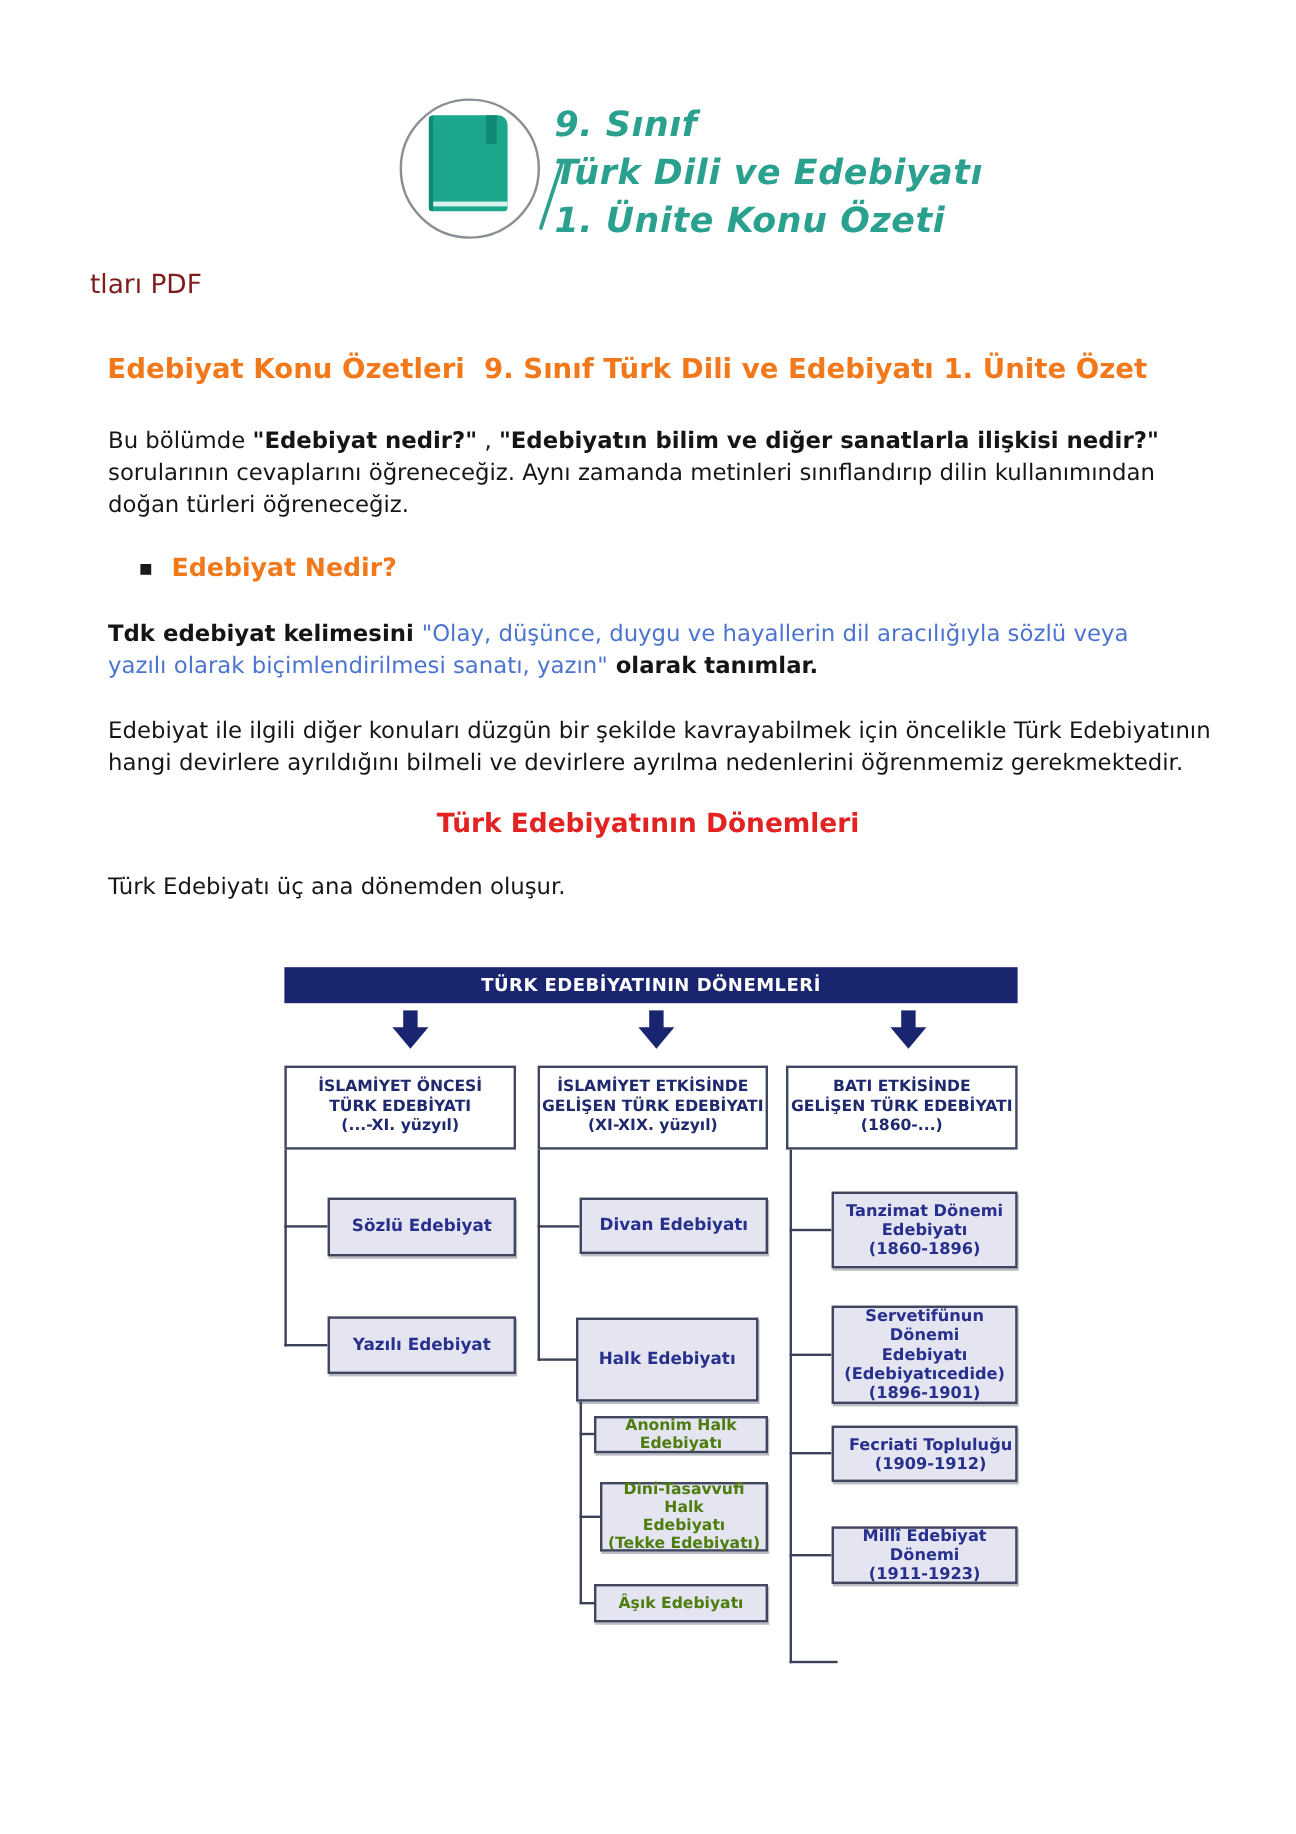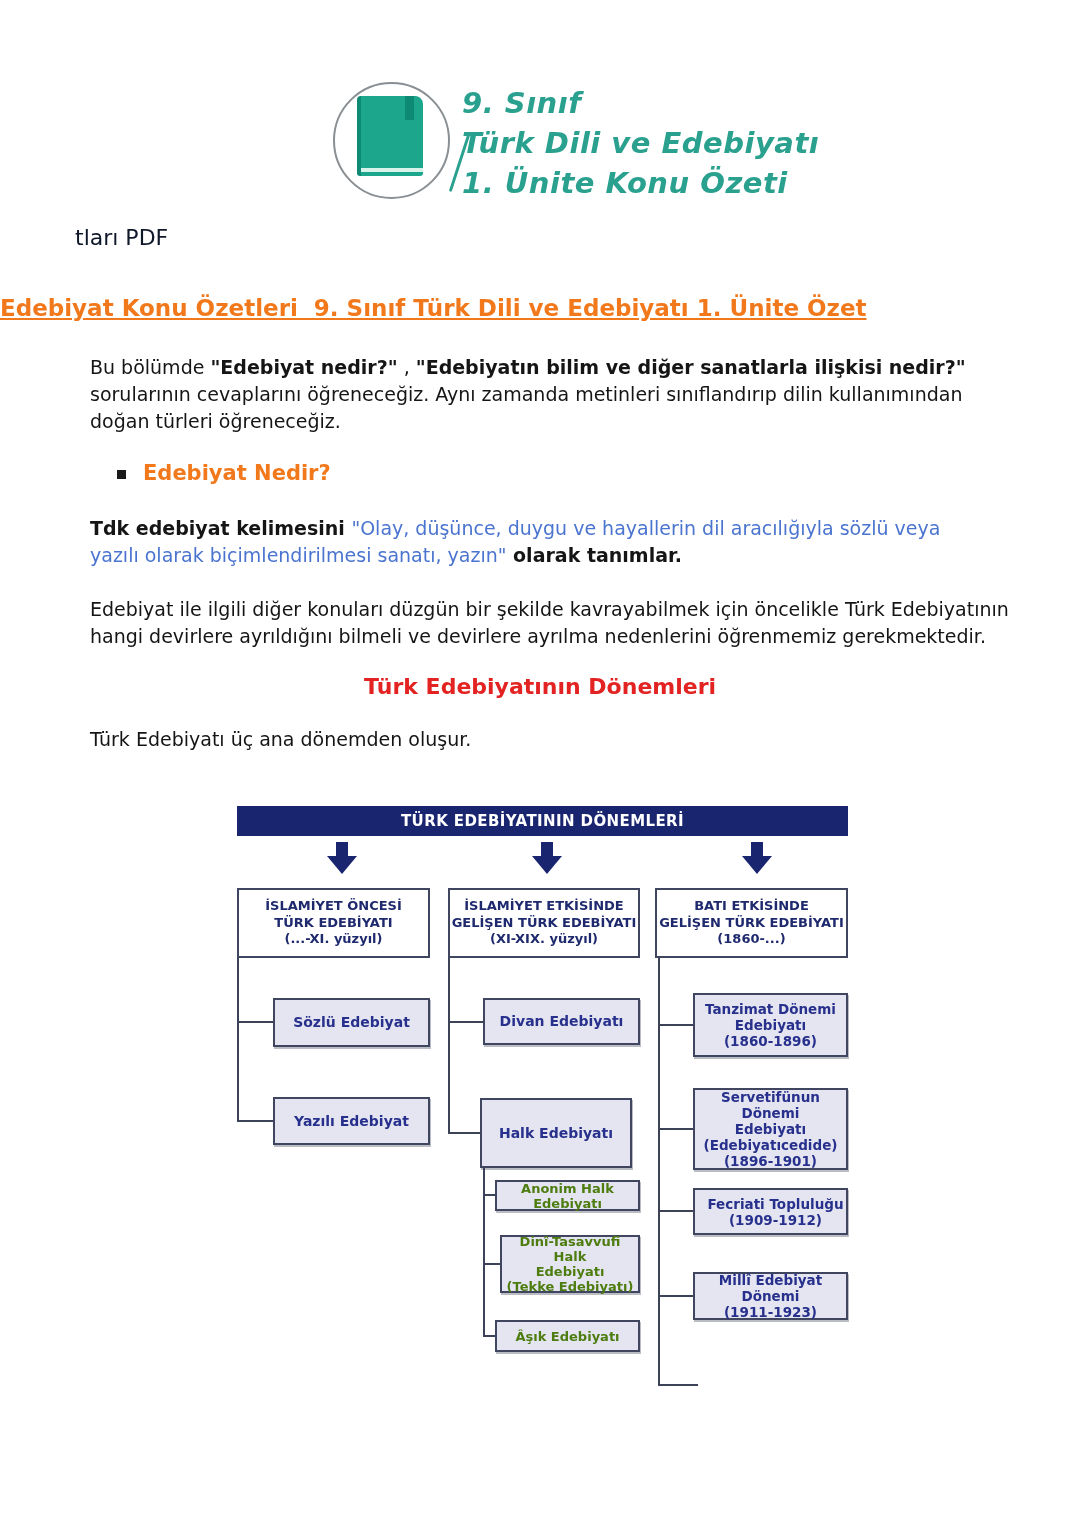--- a/index.html
+++ b/index.html
@@ -13,25 +13,25 @@
   .book { position:absolute; left:22px; top:12px; width:66px; height:80px;
           background:#1ca78d; border-radius:4px 8px 3px 3px; border-left:4px solid #0e8a74; }
   .book-mark { position:absolute; right:9px; top:0; width:9px; height:24px; background:#0e8a74; }
   .book-pages { position:absolute; left:0; bottom:4px; width:100%; height:4px; background:#d8f3ec; }
   .logo-slash { position:absolute; left:458px; top:133px; width:3px; height:60px;
                 background:#2aa08e; transform:rotate(18deg); border-radius:2px; }
   .logo-text { position:absolute; left:462px; top:83px; color:#2aa08e; font-style:italic;
                font-weight:bold; font-size:29px; line-height:40px; letter-spacing:0.5px; }
 
   
-  .watermark { position:absolute; left:75px; top:225px; color:#0f172a; font-size:22px; }
+  .watermark { position:absolute; left:75px; top:225px; color:#7f1d1d; font-size:22px; }
 
   
-  .main-heading { position:absolute; left:0; top:295px; width:956px; text-align:left;
-                  color:#f2791b; font-size:23px; font-weight:bold; white-space:pre-wrap;text-decoration:underline; }
+  .main-heading { position:absolute; left:0; top:295px; width:956px; text-align:right;
+                  color:#f2791b; font-size:23px; font-weight:bold; white-space:pre-wrap; }
   .para { position:absolute; left:90px; color:#151515; font-size:19px; line-height:27px; }
   .p1 { top:354px; width:900px; }
   .bullet-row { position:absolute; left:117px; top:461px; display:flex; align-items:center; }
   .bullet-sq { width:9px; height:9px; background:#1a1a1a; margin-right:17px; margin-top:2px; }
   .bullet-title { color:#f2791b; font-size:21px; font-weight:bold; }
   .p2 { top:515px; width:900px; }
   .p3 { top:596px; width:940px; }
   .red-heading { position:absolute; left:0; top:674px; width:1080px; text-align:center;
                  color:#e32222; font-size:22px; font-weight:bold; }
   .p4 { top:726px; width:600px; }

